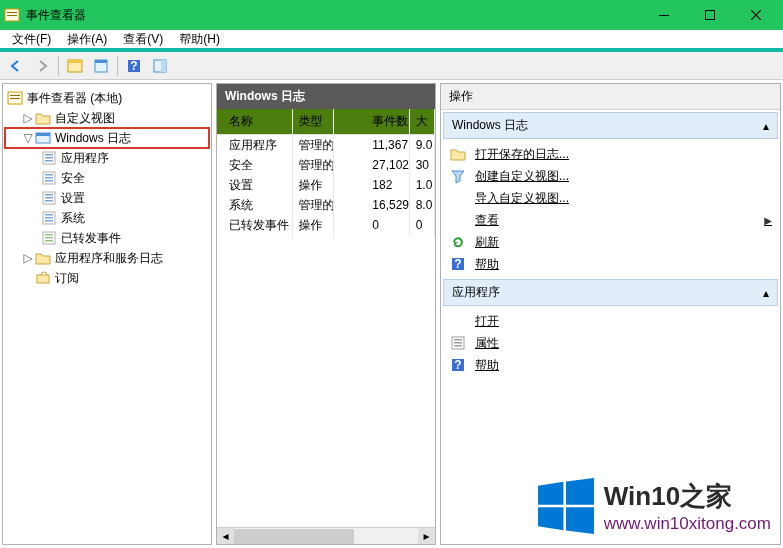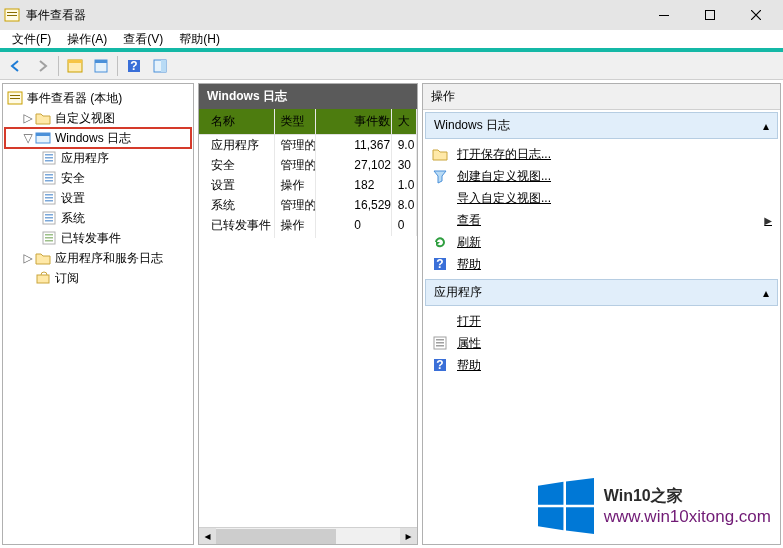--- a/index.html
+++ b/index.html
@@ -1,37 +1,37 @@
 <!DOCTYPE html>
 <html><head>
   <meta charset="utf-8">
   <style>
     * { margin: 0; padding: 0; box-sizing: border-box; font-family: "Microsoft YaHei", "SimSun", Tahoma, sans-serif; font-size: 12px; }
     body { background: #fff; width: 783px; height: 548px; overflow: hidden; position: relative; }
     
     
-    .titlebar { height: 30px; display: flex; align-items: center; padding: 0 4px; background: #e5e5e5; }
+    .titlebar { height: 30px; display: flex; align-items: center; padding: 0 4px; background: #22c55e; }
     .titlebar .app-icon { width: 16px; height: 16px; margin-right: 6px; display: inline-flex; align-items: center; justify-content: center; }
     .titlebar .title { flex: 1; }
     .titlebar .win-controls { display: flex; }
     .titlebar .win-btn { width: 46px; height: 30px; display: flex; align-items: center; justify-content: center; }
     
     
     .menubar { height: 22px; display: flex; align-items: center; padding: 0 4px; border-bottom: 4px solid #14b8a6; }
     .menubar .menu-item { padding: 2px 8px; cursor: default; }
     
     
     .toolbar { height: 28px; display: flex; align-items: center; padding: 2px 4px; background: #f0f0f0; border-bottom: 1px solid #d0d0d0; gap: 2px; }
     .toolbar .tbtn { width: 24px; height: 22px; display: inline-flex; align-items: center; justify-content: center; border: 1px solid transparent; }
     .toolbar .sep { width: 1px; height: 20px; background: #c0c0c0; margin: 0 2px; }
     
     
     .main { display: flex; height: calc(548px - 30px - 22px - 28px); }
     .panel { border: 1px solid #b0b0b0; margin: 3px 2px; background: #fff; display: flex; flex-direction: column; overflow: hidden; }
-    .panel.left { width: 192px; }
+    .panel.left { width: 210px; }
     .panel.center { width: 220px; }
     .panel.right { flex: 1; }
     
     
     .tree { padding: 4px 2px; font-size: 12px; }
     .tree-row { display: flex; align-items: center; height: 20px; white-space: nowrap; cursor: default; }
     .tree-row .exp { width: 14px; display: inline-flex; justify-content: center; color: #666; }
     .tree-row .ticon { width: 16px; height: 16px; margin-right: 4px; display: inline-flex; align-items: center; justify-content: center; }
     .tree-row.highlight { outline: 2px solid #d53a2a; outline-offset: -1px; }
     .indent-0 { padding-left: 2px; }
@@ -57,21 +57,21 @@
     
     .section-hdr { background: #e1eefa; border: 1px solid #b6cde2; padding: 4px 8px; display: flex; justify-content: space-between; align-items: center; margin: 2px; }
     .action-list { padding: 2px 2px; text-decoration: underline; }
     .action-row { display: flex; align-items: center; height: 22px; padding: 0 6px; cursor: default; }
     .action-row .aicon { width: 18px; height: 16px; margin-right: 8px; display: inline-flex; align-items: center; justify-content: center; }
     .action-row .arrow-r { margin-left: auto; color: #333; font-size: 10px; }
     
     
     .watermark { position: absolute; right: 12px; bottom: 14px; display: flex; align-items: center; gap: 10px; }
     .watermark .winlogo { width: 56px; height: 56px; }
-    .watermark .wtxt .big { font-size: 16px; font-weight: bold; color: #2b2b2b; }
+    .watermark .wtxt .big { font-size: 26px; font-weight: bold; color: #2b2b2b; }
     .watermark .wtxt .small { font-size: 17px; color: #701a75; }
     
     svg { display: block; }
   </style>
 </head>
 <body>
 
 <div class="titlebar">
   <span class="app-icon">
     <svg width="16" height="16">

